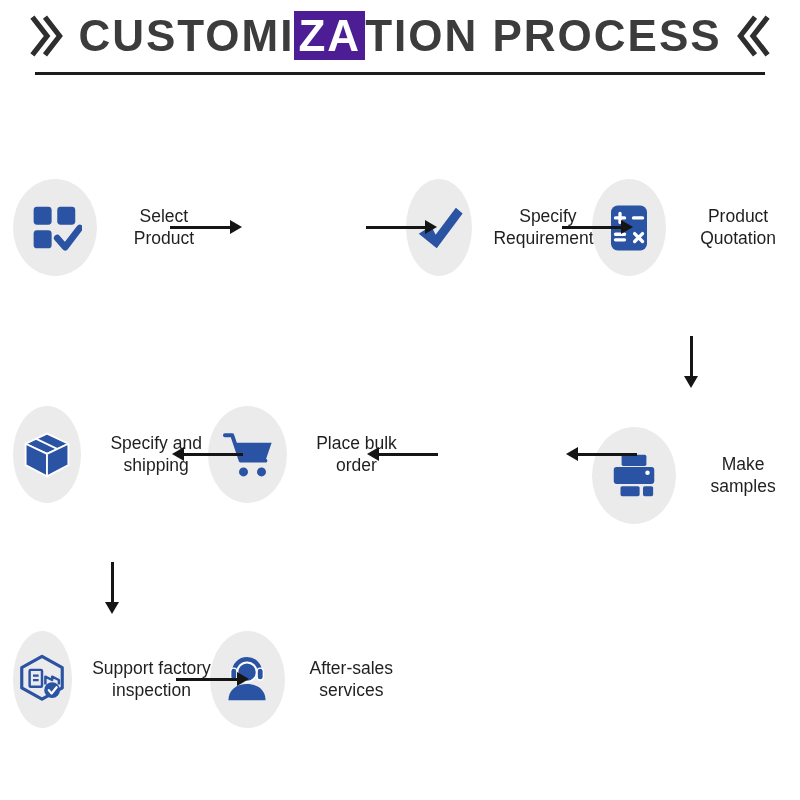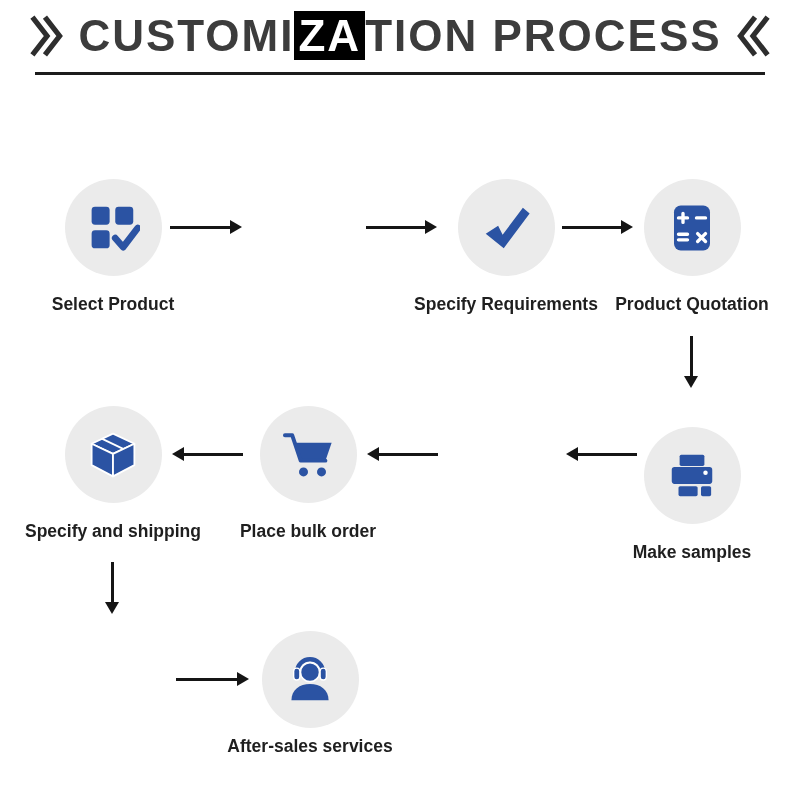--- a/index.html
+++ b/index.html
@@ -9,29 +9,29 @@
   }
   
   .title-row{
     position:absolute;top:12px;left:0;right:0;
     display:flex;justify-content:center;align-items:center;gap:14px;
   }
   .title-text{
     font-size:44px;font-weight:700;color:#3c3c3c;letter-spacing:2px;
     white-space:nowrap;line-height:1.1;
   }
-  .hl{background:#000000;color:#ffffff;padding:0 4px;}
+  .hl{background:#4c1d95;color:#ffffff;padding:0 4px;}
   .mark svg{display:block;}
   .rule{
     position:absolute;top:72px;left:35px;width:730px;height:3px;background:#1c1c1c;
   }
   
   .step{
     position:absolute;width:200px;
-    display:flex;flex-direction:column;align-items:center;gap:18px;font-weight:bold;
+    display:flex;flex-direction:row;align-items:center;gap:18px;
   }
   .circle{
     width:97px;height:97px;border-radius:50%;background:#ebebeb;
     display:flex;align-items:center;justify-content:center;
   }
   .circle svg{color:#2b53a3;}
   .step-label{
     font-size:17.5px;color:#1f1f1f;text-align:center;line-height:1.25;
   }
   .narrow{max-width:150px;}
@@ -151,20 +151,33 @@
       </svg>
     </div>
     <div class="step-label">Make samples</div>
   </div>
 
   <div class="h-arrow left" style="left:577px;top:453px;width:60px;"></div>
   <div class="h-arrow left" style="left:378px;top:453px;width:60px;"></div>
   <div class="h-arrow left" style="left:183px;top:453px;width:60px;"></div>
   <div class="v-arrow" style="left:111px;top:562px;height:41px;"></div>
 
+  <div class="step" style="left:13px;top:631px;">
+    <div class="circle">
+      <svg width="54" height="54" viewBox="0 0 48 48" fill="none" stroke="currentColor">
+        <path d="M24 3 L42 13 V31 L24 41 L6 31 V13 Z" stroke-width="2.8" stroke-linejoin="round"></path>
+        <rect x="13" y="15" width="11" height="15" rx="1" stroke-width="2.2"></rect>
+        <path d="M16 20 h5 M16 24 h5" stroke-width="2"></path>
+        <path d="M27 28 v-7 l6 3 v-3 l6 3 v4" stroke-width="2.2" stroke-linejoin="round"></path>
+        <circle cx="33" cy="33" r="7" fill="currentColor" stroke="none"></circle>
+        <path d="M30 33 l2.5 3 4.5 -5.5" stroke="#ffffff" stroke-width="2" stroke-linecap="round" stroke-linejoin="round"></path>
+      </svg>
+    </div>
+    <div class="step-label narrow">Support factory inspection</div>
+  </div>
 
   <div class="step" style="left:210px;top:631px;gap:8px;">
     <div class="circle">
       <svg width="54" height="54" viewBox="0 0 48 48" fill="currentColor">
         <path d="M12.5 17a11.5 11.5 0 0 1 23 0" fill="none" stroke="currentColor" stroke-width="4"></path>
         <circle cx="24" cy="17" r="8.5" stroke="#ffffff" stroke-width="1.5"></circle>
         <rect x="9.5" y="13.5" width="5.5" height="10.5" rx="2.7" stroke="#ffffff" stroke-width="1.2"></rect>
         <rect x="33" y="13.5" width="5.5" height="10.5" rx="2.7" stroke="#ffffff" stroke-width="1.2"></rect>
         <path d="M7.5 42c0-9.5 7.4-14.5 16.5-14.5S40.5 32.5 40.5 42Z"></path>
       </svg>

